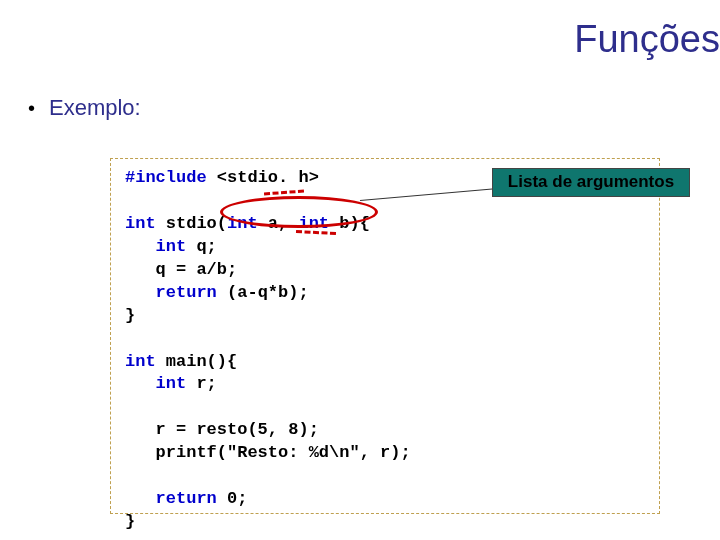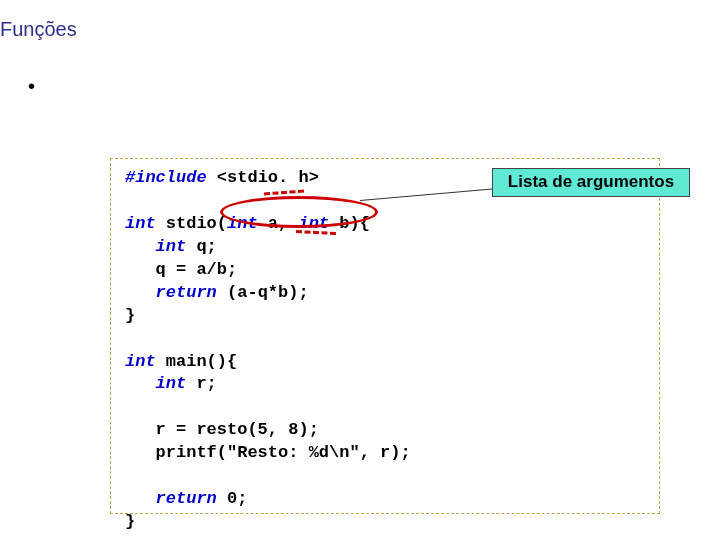--- a/index.html
+++ b/index.html
@@ -6,22 +6,22 @@
   body {
     margin: 0;
     width: 720px;
     height: 540px;
     background: #ffffff;
     font-family: Arial, Helvetica, sans-serif;
     position: relative;
     overflow: hidden;
   }
   .title {
-    text-align: left;
-    font-size: 20px;
+    text-align: right;
+    font-size: 38px;
     color: #2e2e8c;
     padding-top: 18px;
     padding-bottom: 8px;
   }
   .bullet-row {
     display: flex;
     align-items: baseline;
     padding-left: 28px;
     margin-top: 26px;
     font-size: 22px;
@@ -42,27 +42,27 @@
     padding: 8px 14px 8px 14px;
   }
   .code {
     font-family: "Courier New", Courier, monospace;
     font-size: 17px;
     line-height: 1.35;
     white-space: pre;
     color: #000;
     font-weight: bold;
   }
-  .kw { color: #0000cc; font-style: italic; }
+  .kw { color: #0000cc; }
   .callout {
     position: absolute;
     right: 30px;
     top: 168px;
     width: 198px;
-    background: #5eead4;
+    background: #0f766e;
     border: 1px solid #444;
     text-align: center;
     font-family: Arial, sans-serif;
     font-size: 17px;
     font-weight: bold;
     color: #000;
     padding: 2px 4px 4px 4px;
     line-height: 1.25;
   }
   .ellipse {
@@ -98,20 +98,21 @@
     transform: rotate(-5deg);
   }
 </style>
 </head>
 <body>
 
 <div class="title">Funções</div>
 
 <div class="bullet-row">
   <span class="bullet-dot">•</span>
+  <span>Exemplo:</span>
 </div>
 
 <div class="code-box">
 <div class="code"><span class="kw">#include</span><span> &lt;stdio. h&gt;</span>
 
 <span class="kw">int</span><span> stdio(</span><span class="kw">int</span><span> a, </span><span class="kw">int</span><span> b){</span>
 <span class="kw">   int</span><span> q;</span>
 <span>   q = a/b;</span>
 <span class="kw">   return</span><span> (a-q*b);</span>
 <span>}</span>

